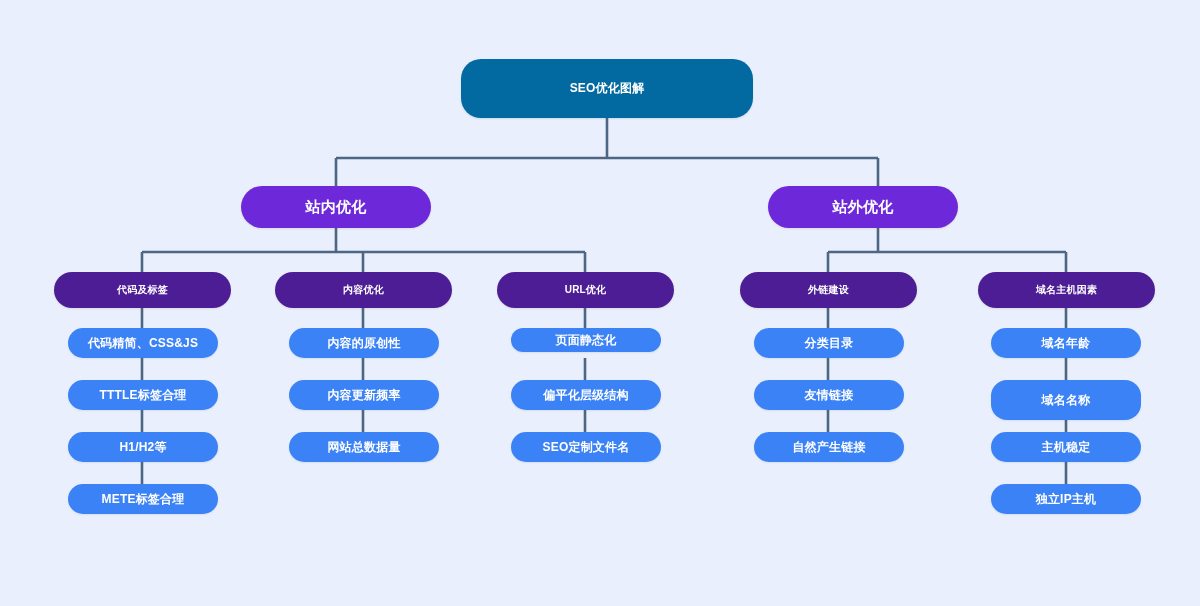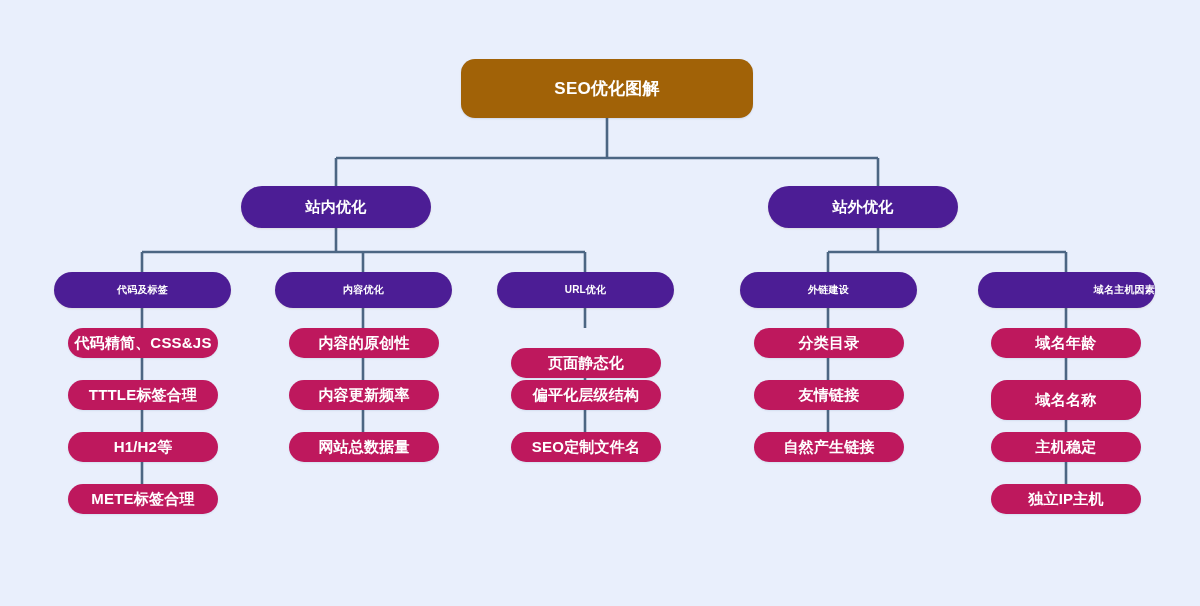--- a/index.html
+++ b/index.html
@@ -31,44 +31,44 @@
     box-sizing: border-box;
     display: flex;
     align-items: center;
     justify-content: center;
     text-align: center;
     color: #ffffff;
     white-space: nowrap;
     letter-spacing: 0.2px;
   }
   .node-root {
-    background: #a16207;
-    border-radius: 14px;
-    font-size: 17px;
+    background: #0369a1;
+    border-radius: 20px;
+    font-size: 12px;
     font-weight: bold;
     box-shadow: 0 1px 2px rgba(20,60,120,0.13);
   }
   .node-branch {
-    background: #4c1d95;
+    background: #6d28d9;
     border-radius: 22px;
     font-size: 15px;
     font-weight: bold;
     box-shadow: 0 1px 2px rgba(120,70,20,0.12);
   }
   .node-cat {
     background: #4c1d95;
     border-radius: 20px;
     font-size: 10px;
     font-weight: bold;
     box-shadow: 0 1px 2px rgba(120,70,20,0.12);
   }
   .node-leaf {
-    background: #be185d;
+    background: #3b82f6;
     border-radius: 16px;
-    font-size: 15px;
+    font-size: 12px;
     font-weight: bold;
     box-shadow: 0 1px 2px rgba(40,90,140,0.10);
   }
 </style>
 </head>
 <body>
 
 <div id="canvas">
 
   <svg id="edges" viewBox="0 0 1200 606" xmlns="http://www.w3.org/2000/svg">
@@ -130,21 +130,21 @@
   </div>
   <div class="node node-cat" style="left:275px; top:272px; width:177px; height:36px;">
     <span>内容优化</span>
   </div>
   <div class="node node-cat" style="left:497px; top:272px; width:177px; height:36px;">
     <span>URL优化</span>
   </div>
   <div class="node node-cat" style="left:740px; top:272px; width:177px; height:36px;">
     <span>外链建设</span>
   </div>
-  <div class="node node-cat" style="left:978px; top:272px; width:177px; height:36px;justify-content:flex-end;">
+  <div class="node node-cat" style="left:978px; top:272px; width:177px; height:36px;">
     <span>域名主机因素</span>
   </div>
 
   <div class="node node-leaf" style="left:68px; top:328px; width:150px; height:30px;">
     <span>代码精简、CSS&amp;JS</span>
   </div>
   <div class="node node-leaf" style="left:68px; top:380px; width:150px; height:30px;">
     <span>TTTLE标签合理</span>
   </div>
   <div class="node node-leaf" style="left:68px; top:432px; width:150px; height:30px;">
@@ -157,21 +157,21 @@
   <div class="node node-leaf" style="left:289px; top:328px; width:150px; height:30px;">
     <span>内容的原创性</span>
   </div>
   <div class="node node-leaf" style="left:289px; top:380px; width:150px; height:30px;">
     <span>内容更新频率</span>
   </div>
   <div class="node node-leaf" style="left:289px; top:432px; width:150px; height:30px;">
     <span>网站总数据量</span>
   </div>
 
-  <div class="node node-leaf" style="left:511px; top:328px; width:150px; height:30px;margin-top:20px;">
+  <div class="node node-leaf" style="left:511px; top:328px; width:150px; height:24px;">
     <span>页面静态化</span>
   </div>
   <div class="node node-leaf" style="left:511px; top:380px; width:150px; height:30px;font-family:Liberation Mono, monospace;">
     <span>偏平化层级结构</span>
   </div>
   <div class="node node-leaf" style="left:511px; top:432px; width:150px; height:30px;">
     <span>SEO定制文件名</span>
   </div>
 
   <div class="node node-leaf" style="left:754px; top:328px; width:150px; height:30px;">

